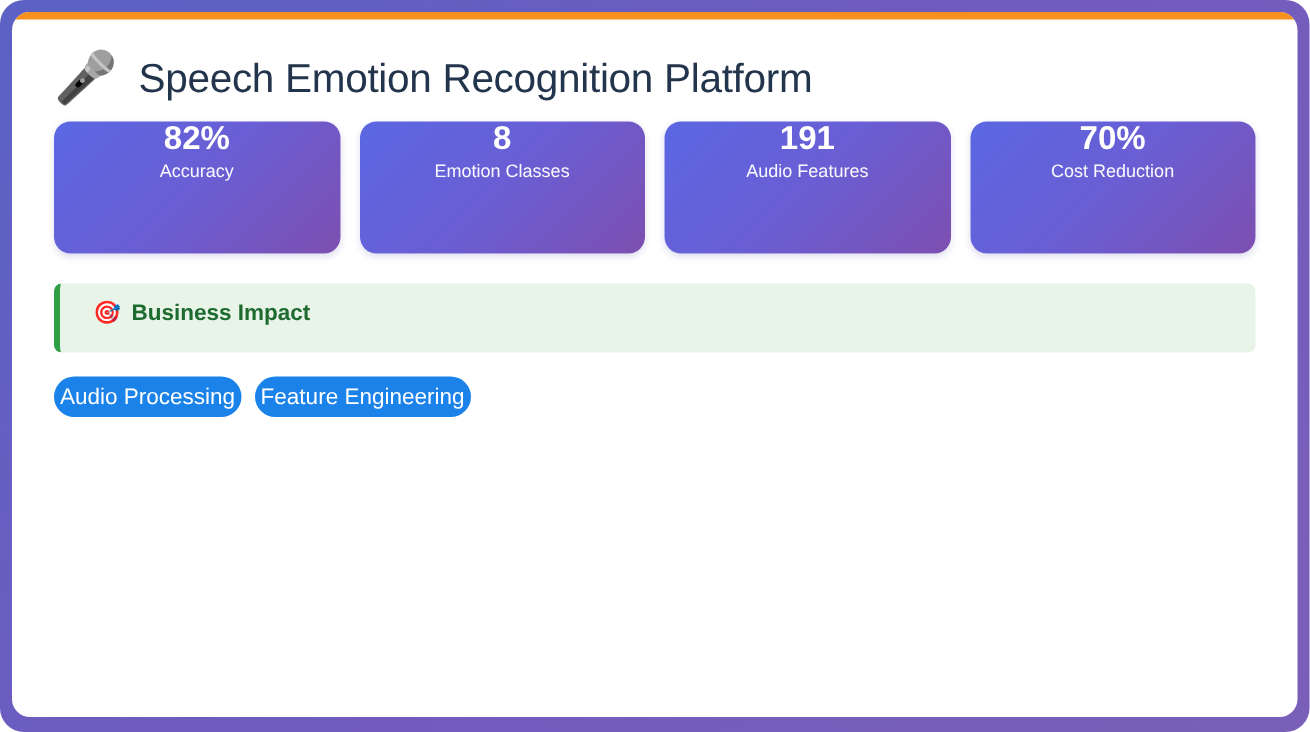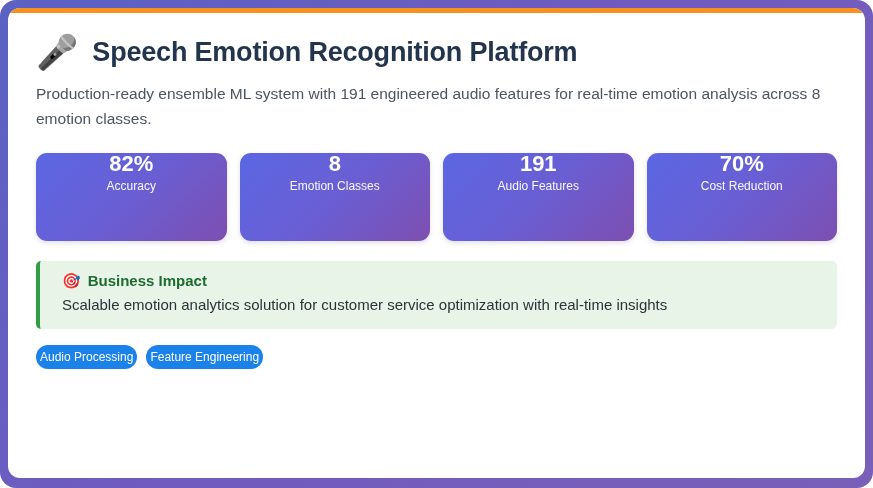--- a/index.html
+++ b/index.html
@@ -68,21 +68,21 @@
     margin-bottom: 12px;
   }
   .mic-icon {
     font-size: 34px;
     line-height: 1;
     display: inline-block;
     filter: grayscale(100%);
   }
   .title {
     font-size: 27px;
-    font-weight: bold;
+    font-weight: normal;
     color: #23354c;
     letter-spacing: -0.2px;
     white-space: nowrap;
   }
 
   
   .tech-pill {
     display: inline-block;
     background: #f2f3f5;
     color: #6c7582;
@@ -156,21 +156,21 @@
   }
 
   
   .tags {
     display: flex;
     gap: 9px;
   }
   .tag {
     background: #1a82e8;
     color: #ffffff;
-    font-size: 12px;
+    font-size: 15px;
     padding: 5px 4px;
     border-radius: 999px;
     white-space: nowrap;
   }
 </style>
 </head>
 <body>
 
 <div class="frame">
   <div class="card">
@@ -181,21 +181,20 @@
 
       
       <div class="header">
         <span class="mic-icon">🎤</span>
         <span class="title">Speech Emotion Recognition Platform</span>
       </div>
 
       
 
       
-      <div class="description">Production-ready ensemble ML system with 191 engineered audio features for real-time emotion analysis across 8 emotion classes.</div>
 
       
       <div class="stats">
         <div class="stat">
           <div class="stat-value">82%</div>
           <div class="stat-label">Accuracy</div>
         </div>
         <div class="stat">
           <div class="stat-value">8</div>
           <div class="stat-label">Emotion Classes</div>
@@ -209,21 +208,20 @@
           <div class="stat-label">Cost Reduction</div>
         </div>
       </div>
 
       
       <div class="impact">
         <div class="impact-title">
           <span class="impact-emoji">🎯</span>
           <span>Business Impact</span>
         </div>
-        <div class="impact-text">Scalable emotion analytics solution for customer service optimization with real-time insights</div>
       </div>
 
       
       <div class="tags">
         <span class="tag">Audio Processing</span>
         <span class="tag">Feature Engineering</span>
       </div>
 
     </div>
   </div>

